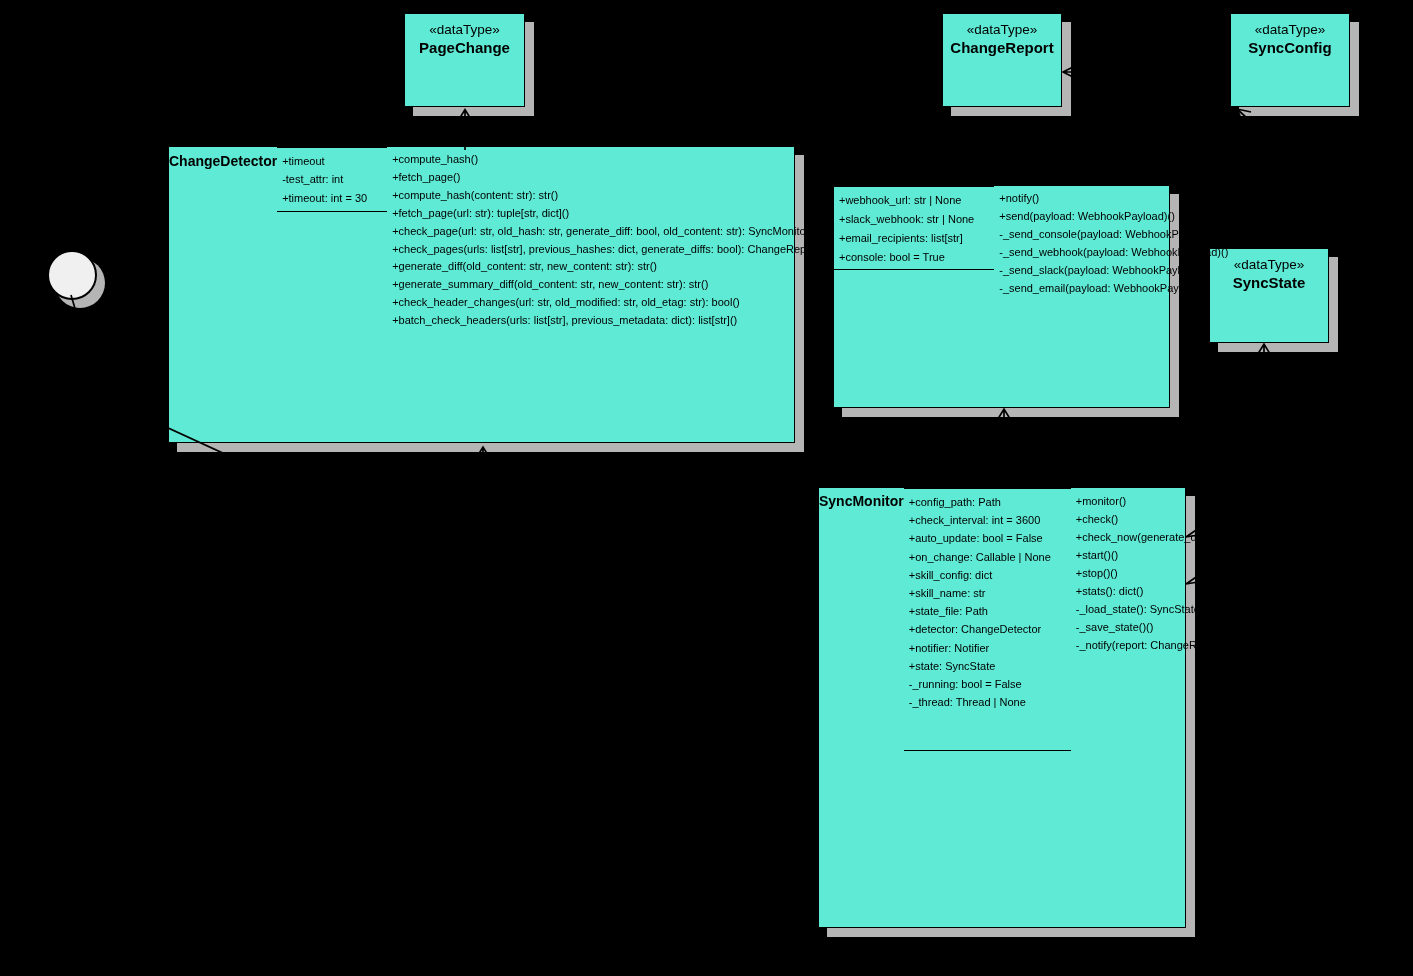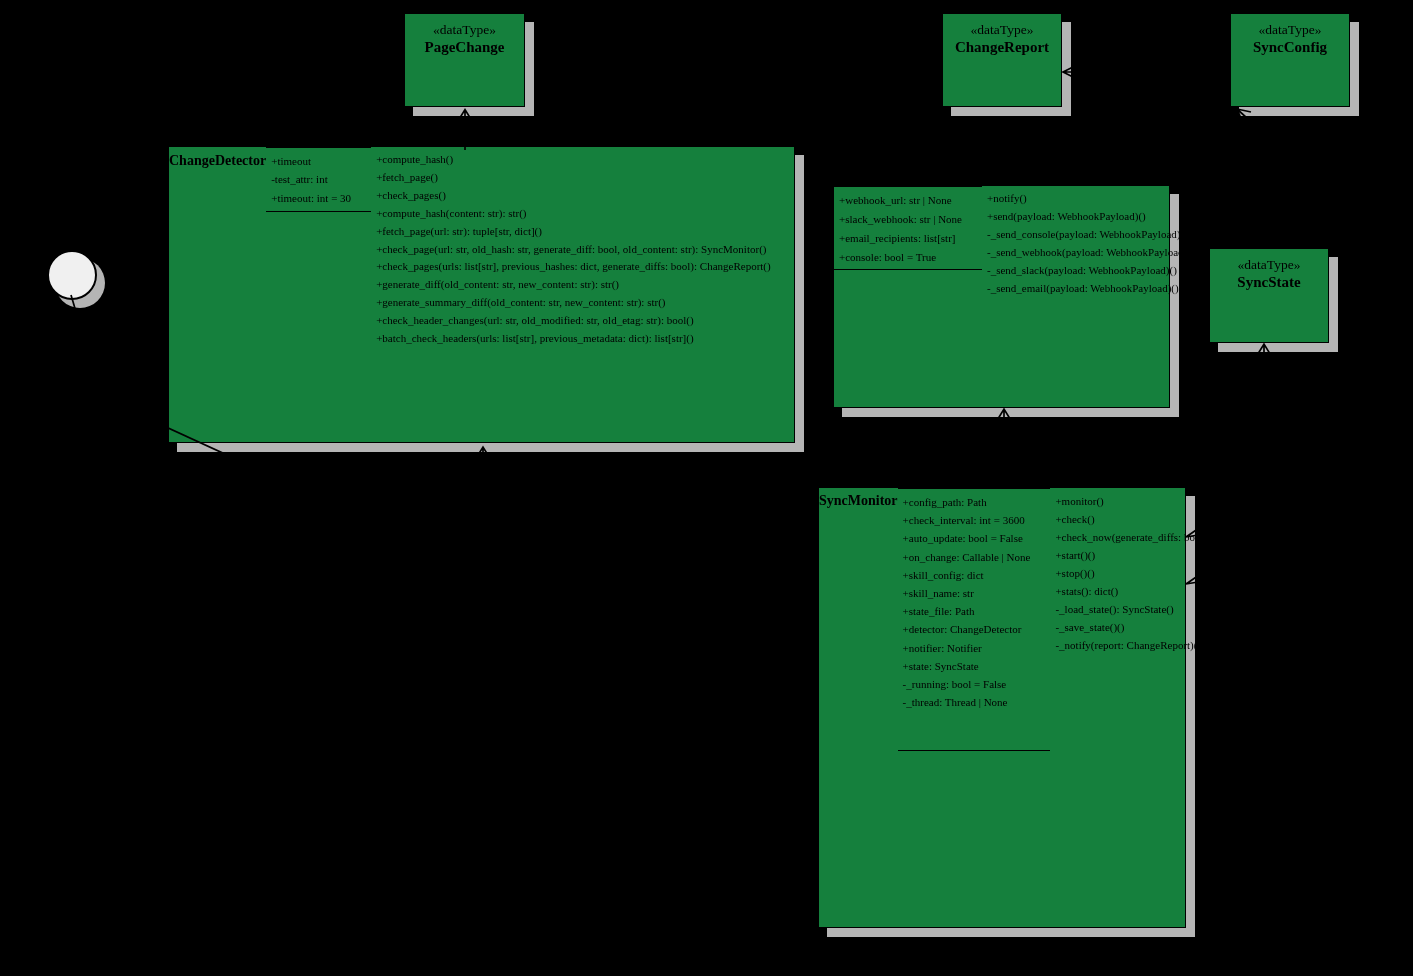--- a/index.html
+++ b/index.html
@@ -10,26 +10,25 @@
   }
   #canvas {
     position: relative;
     width: 1413px;
     height: 976px;
     background: #000000;
     overflow: hidden;
   }
   .uml-class {
     position: absolute;
-    background: #15803d;
+    background: #5eead4;
     border: 1.5px solid #000;
     box-shadow: 9px 9px 0 #b5b5b5;
     box-sizing: border-box;
     color: #000;
-    font-family: Liberation Serif, serif;
   }
   
   .dt { text-align: center; padding-top: 7px; }
   .dt .stereo { font-size: 13.5px; line-height: 17px; }
   .dt .cname  { font-size: 15px; font-weight: bold; line-height: 19px; }
   
   .full { display: flex; flex-direction: row; }
   .full .title {
     font-size: 14px;
     font-weight: bold;
@@ -118,21 +117,20 @@
   <div class="uml-class full" id="box-changedetector">
     <div class="title">ChangeDetector</div>
     <div class="members attrs">
         <div class="member">+timeout</div>
         <div class="member">-test_attr: int</div>
         <div class="member">+timeout: int = 30</div>
       </div>
     <div class="members methods">
         <div class="member">+compute_hash()</div>
         <div class="member">+fetch_page()</div>
-        <div class="member">+check_pages()</div>
         <div class="member">+compute_hash(content: str): str()</div>
         <div class="member">+fetch_page(url: str): tuple[str, dict]()</div>
         <div class="member">+check_page(url: str, old_hash: str, generate_diff: bool, old_content: str): SyncMonitor()</div>
         <div class="member">+check_pages(urls: list[str], previous_hashes: dict, generate_diffs: bool): ChangeReport()</div>
         <div class="member">+generate_diff(old_content: str, new_content: str): str()</div>
         <div class="member">+generate_summary_diff(old_content: str, new_content: str): str()</div>
         <div class="member">+check_header_changes(url: str, old_modified: str, old_etag: str): bool()</div>
         <div class="member">+batch_check_headers(urls: list[str], previous_metadata: dict): list[str]()</div>
       </div>
   </div>

